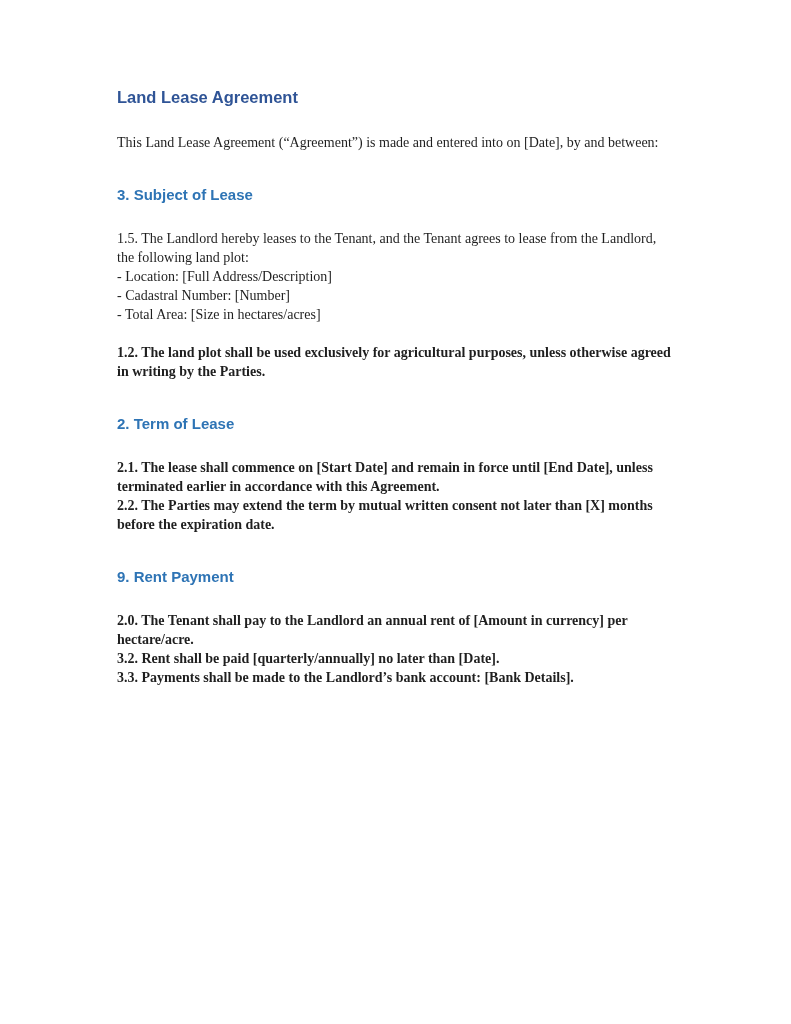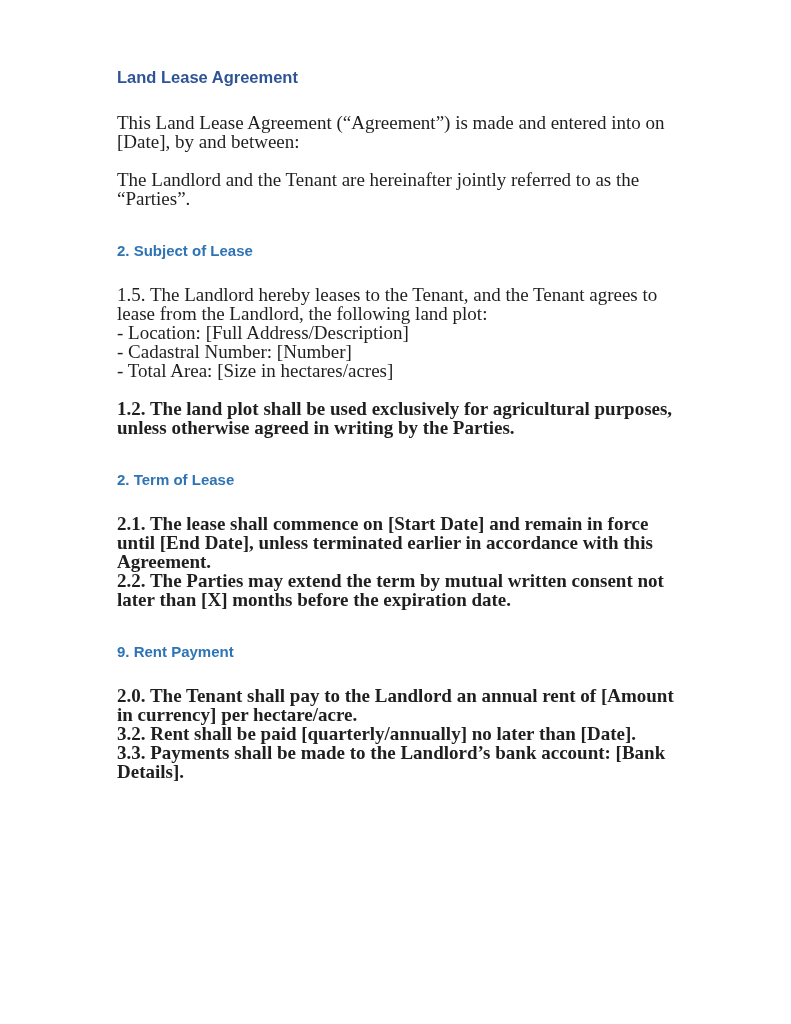--- a/index.html
+++ b/index.html
@@ -7,62 +7,61 @@
     padding: 0;
     background: #ffffff;
   }
   .page {
     position: relative;
     width: 791px;
     height: 1024px;
     background: #ffffff;
     overflow: hidden;
     box-sizing: border-box;
-    padding: 68px 116px 40px 117px;
+    padding: 88px 116px 40px 117px;
   }
   .doc-title {
     font-family: "Liberation Sans", sans-serif;
     font-weight: bold;
     font-size: 16.5px;
     line-height: 19px;
     color: #2F5496;
     margin: 0 0 26px 0;
   }
   .section-heading {
     font-family: "Liberation Sans", sans-serif;
     font-weight: bold;
     font-size: 15px;
     line-height: 18px;
     color: #2E74B5;
     margin: 34px 0 25px 0;
   }
   .body-par {
     font-family: "Liberation Serif", serif;
-    font-size: 19px;
+    font-size: 14px;
     line-height: 19px;
     color: #1f1f1f;
     margin: 0 0 19px 0;
     white-space: pre-line;
   }
   .body-par:last-child { margin-bottom: 0; font-weight: bold; }
 </style>
 </head>
 <body>
 
 <div class="page">
 
   <h1 class="doc-title">Land Lease Agreement</h1>
 
   <p class="body-par">This Land Lease Agreement (“Agreement”) is made and entered into on [Date], by and between:</p>
 
 
-  <p class="body-par">The Landlord and the Tenant are hereinafter jointly referred to as the “Parties”.</p>
 
   <div>
-    <h2 class="section-heading">2. Subject of Lease</h2>
+    <h2 class="section-heading">3. Subject of Lease</h2>
     <p class="body-par">1.5. The Landlord hereby leases to the Tenant, and the Tenant agrees to lease from the Landlord, the following land plot:
 - Location: [Full Address/Description]
 - Cadastral Number: [Number]
 - Total Area: [Size in hectares/acres]</p>
     <p class="body-par">1.2. The land plot shall be used exclusively for agricultural purposes, unless otherwise agreed in writing by the Parties.</p>
   </div>
 
   <div>
     <h2 class="section-heading">2. Term of Lease</h2>
     <p class="body-par">2.1. The lease shall commence on [Start Date] and remain in force until [End Date], unless terminated earlier in accordance with this Agreement.

